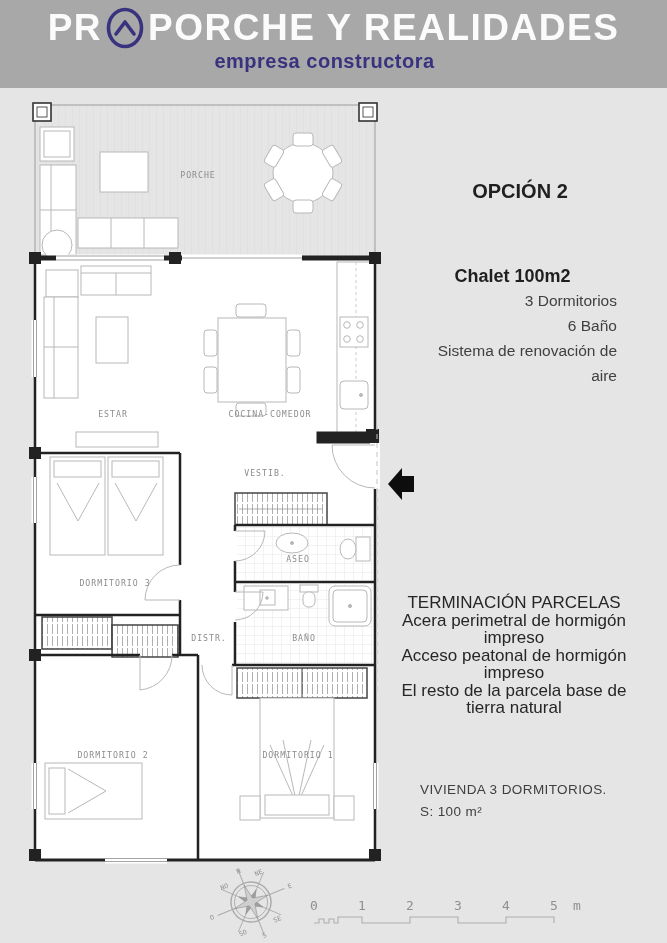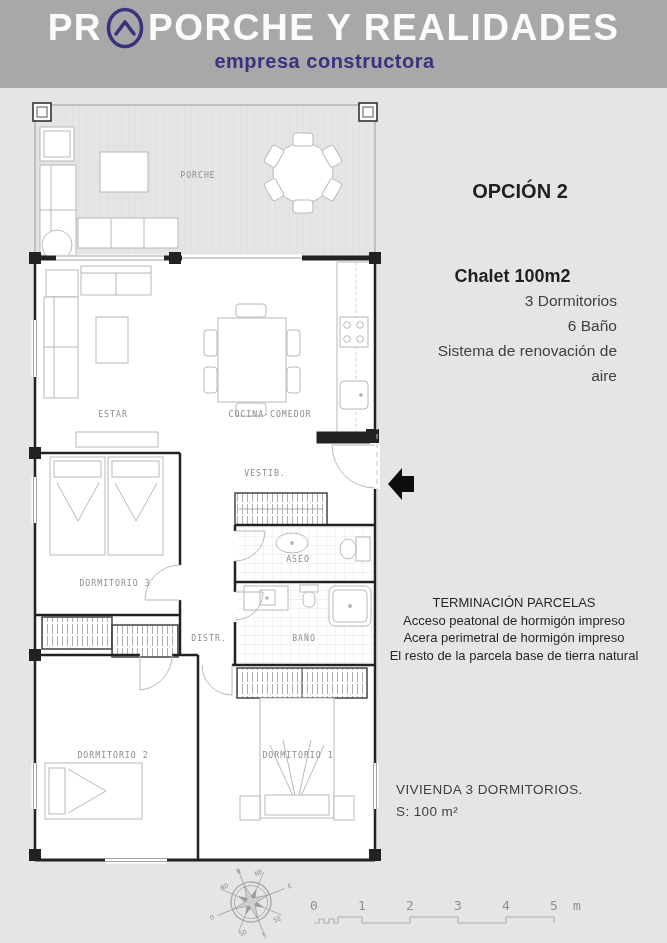--- a/index.html
+++ b/index.html
@@ -11,22 +11,22 @@
              align-items:center;gap:1px;}
   .brandtxt{font-size:37px;font-weight:700;color:#fbfbfb;letter-spacing:1.5px;line-height:44px;}
   #logo-ring{width:42px;height:44px;margin:0 1px;}
   #subtitle{position:absolute;left:0;top:50px;width:601px;text-align:center;
             font-size:20px;font-weight:700;color:#39327f;letter-spacing:0.5px;margin-left:24px;}
   
   .rc{position:absolute;color:#1f1f1f;}
   #opcion{left:390px;top:180px;width:260px;text-align:center;font-size:20px;font-weight:700;}
   #chalet{left:390px;top:238px;width:245px;text-align:center;font-size:18px;font-weight:700;margin-top:28px;}
   #features{left:422px;top:288px;width:195px;font-size:15.5px;line-height:25px;color:#404040;font-weight:400;text-align:right;}
-  #finishes{left:381px;top:594px;width:266px;text-align:center;font-size:13px;line-height:17.5px;color:#262626;}
-  #summary{left:396px;top:779px;width:240px;font-size:13.5px;line-height:22px;color:#3f3f3f;letter-spacing:0.4px;}
+  #finishes{left:381px;top:594px;width:266px;text-align:center;font-size:17px;line-height:17.5px;color:#262626;}
+  #summary{left:420px;top:779px;width:240px;font-size:13.5px;line-height:22px;color:#3f3f3f;letter-spacing:0.4px;}
   
   #plan{position:absolute;left:20px;top:95px;}
   #compass{position:absolute;left:205px;top:864px;overflow:visible;}
   #scalebar{position:absolute;left:300px;top:893px;overflow:visible;}
   .planlabel{font-family:"DejaVu Sans Mono",monospace;font-size:8.2px;fill:#8c8c8c;letter-spacing:1px;}
   .cadtxt{font-family:"DejaVu Sans Mono",monospace;fill:#909090;}
   svg{display:block;}
 </style>
 </head>
 <body>
@@ -47,22 +47,22 @@
 
   <div id="opcion" class="rc">OPCIÓN 2</div>
   <div id="chalet" class="rc">Chalet 100m2</div>
   <div id="features" class="rc">
     <div>3 Dormitorios</div>
     <div>6 Baño</div>
     <div>Sistema de renovación de aire</div>
   </div>
   <div id="finishes" class="rc">
     <div>TERMINACIÓN PARCELAS</div>
+    <div>Acera perimetral de hormigón impreso</div>
     <div>Acceso peatonal de hormigón impreso</div>
-    <div>Acera perimetral de hormigón impreso</div>
     <div>El resto de la parcela base de tierra natural</div>
   </div>
   <div id="summary" class="rc">
     <div>VIVIENDA 3 DORMITORIOS.</div>
     <div>S: 100 m²</div>
   </div>
 
   <svg id="plan" width="400" height="780" viewBox="0 0 400 780">
     <defs>
       <pattern id="deck" width="7" height="7" patternUnits="userSpaceOnUse">

